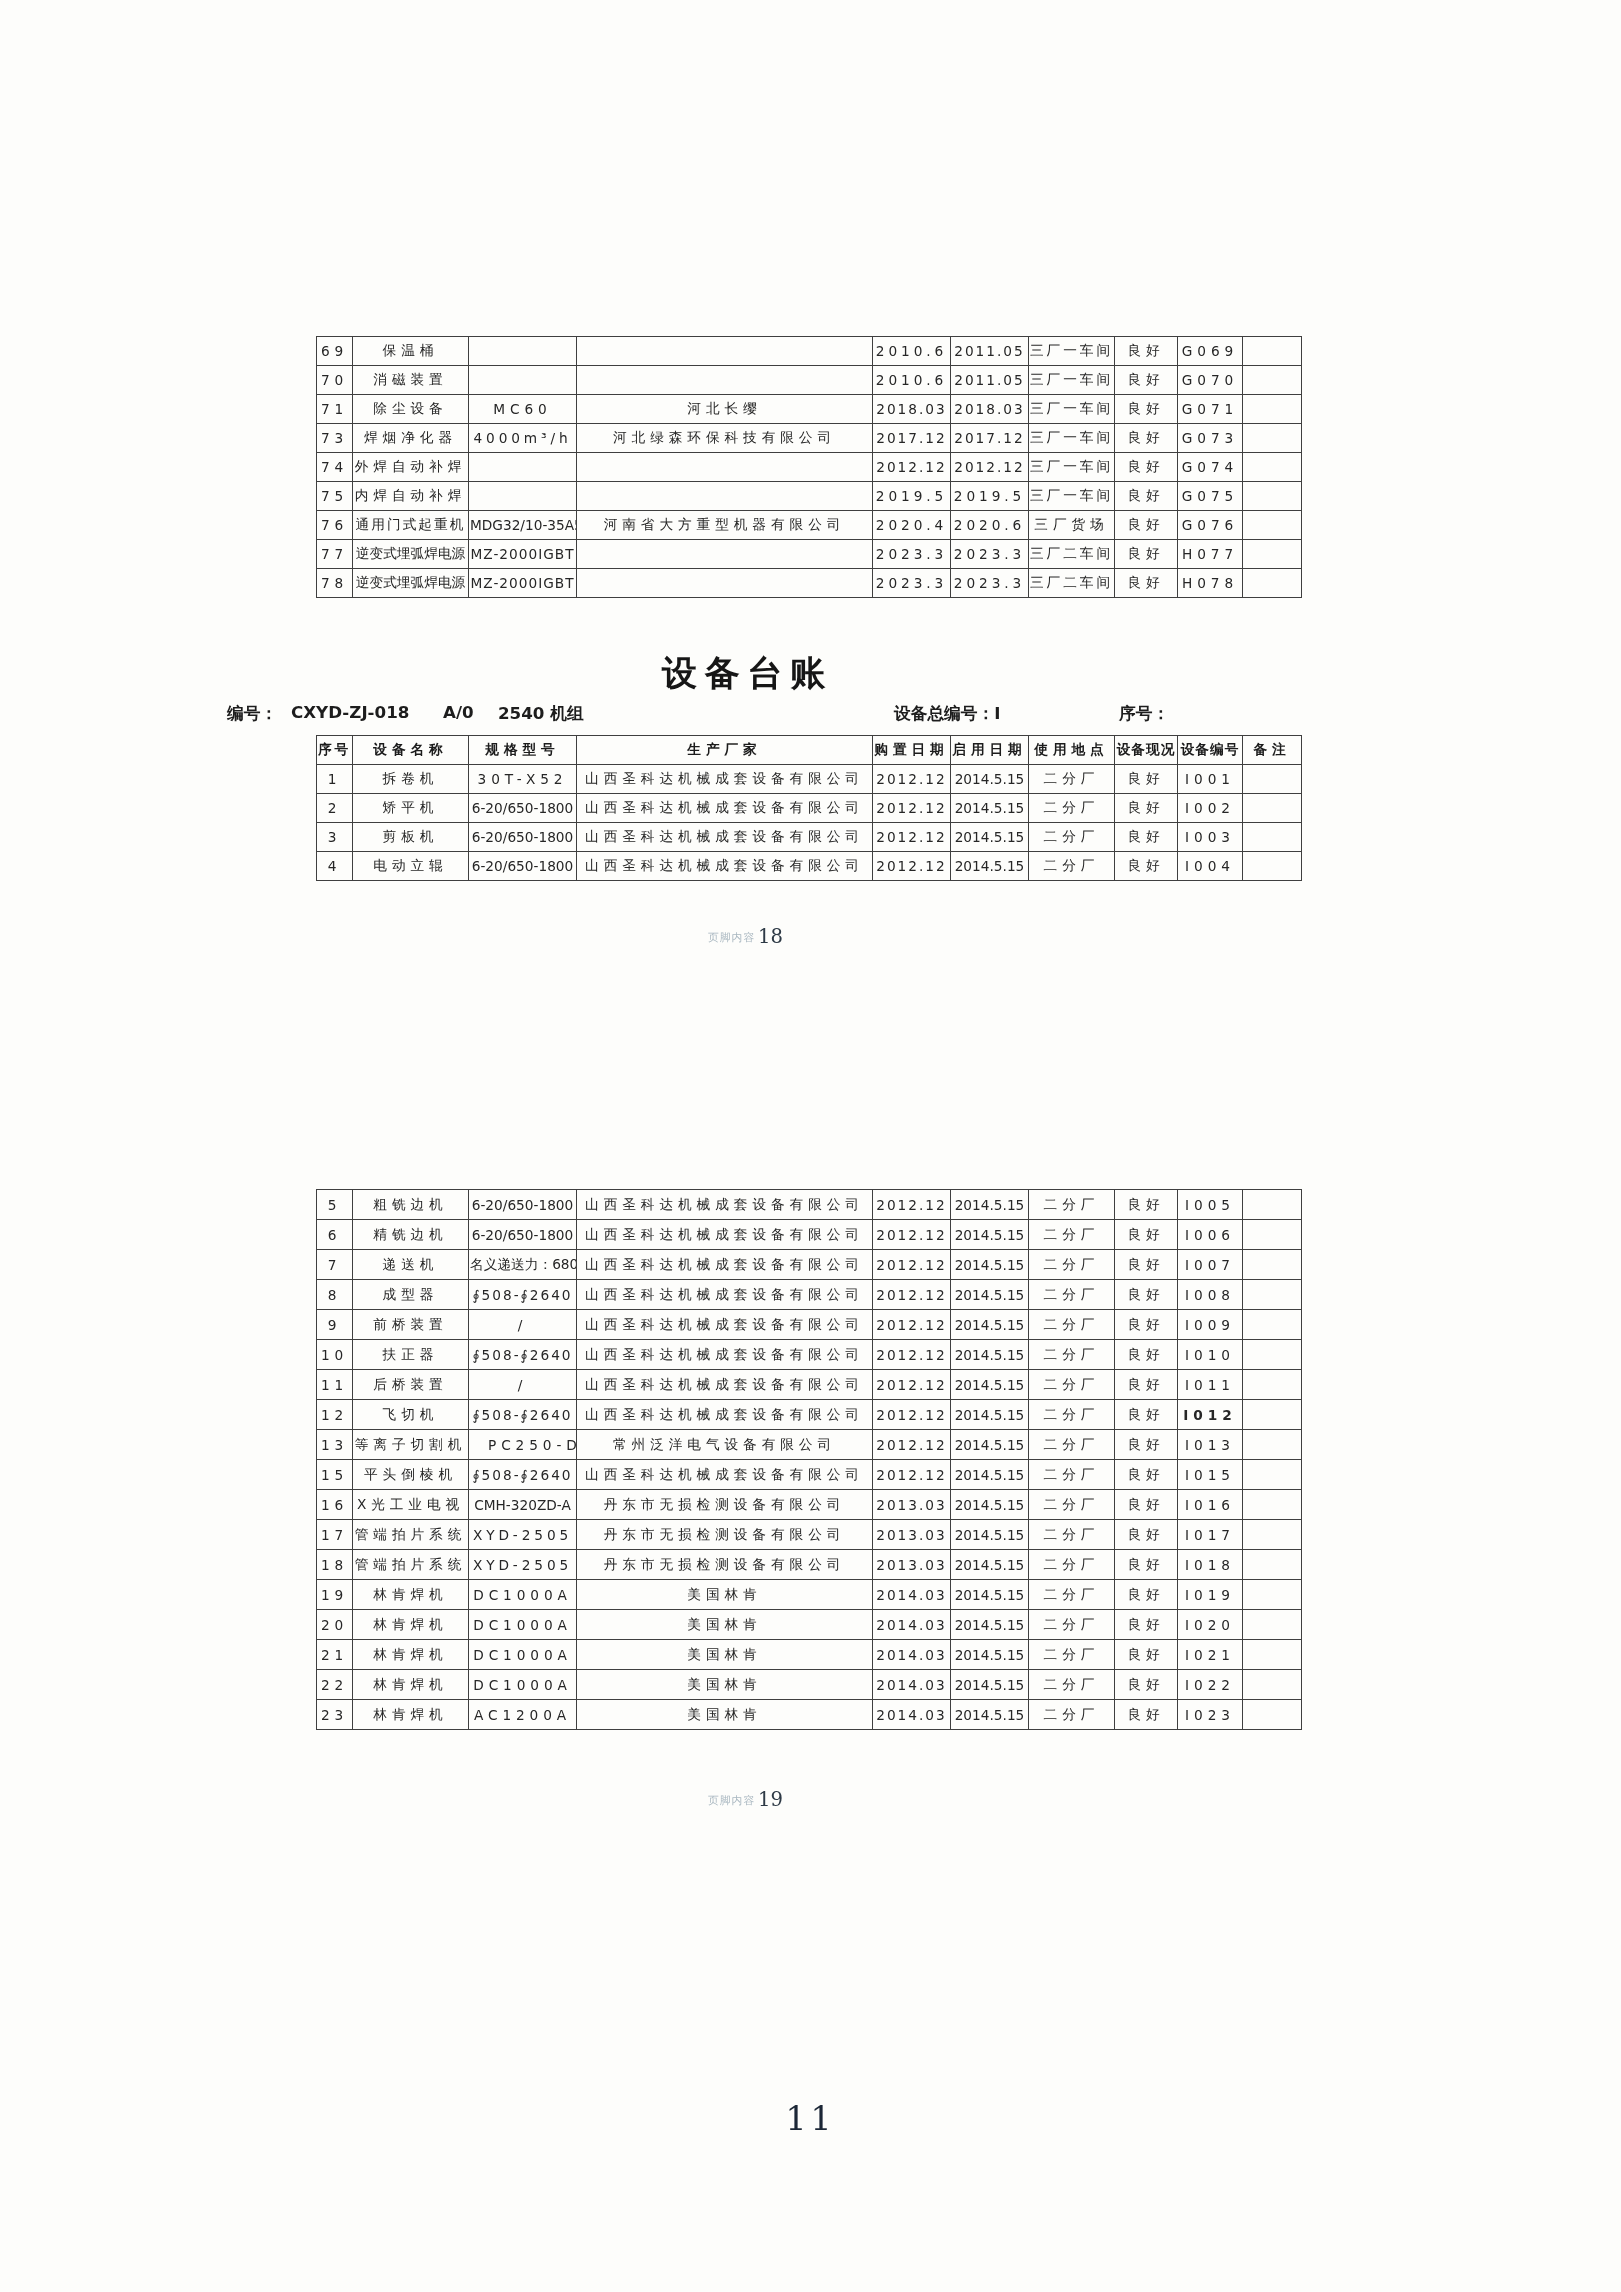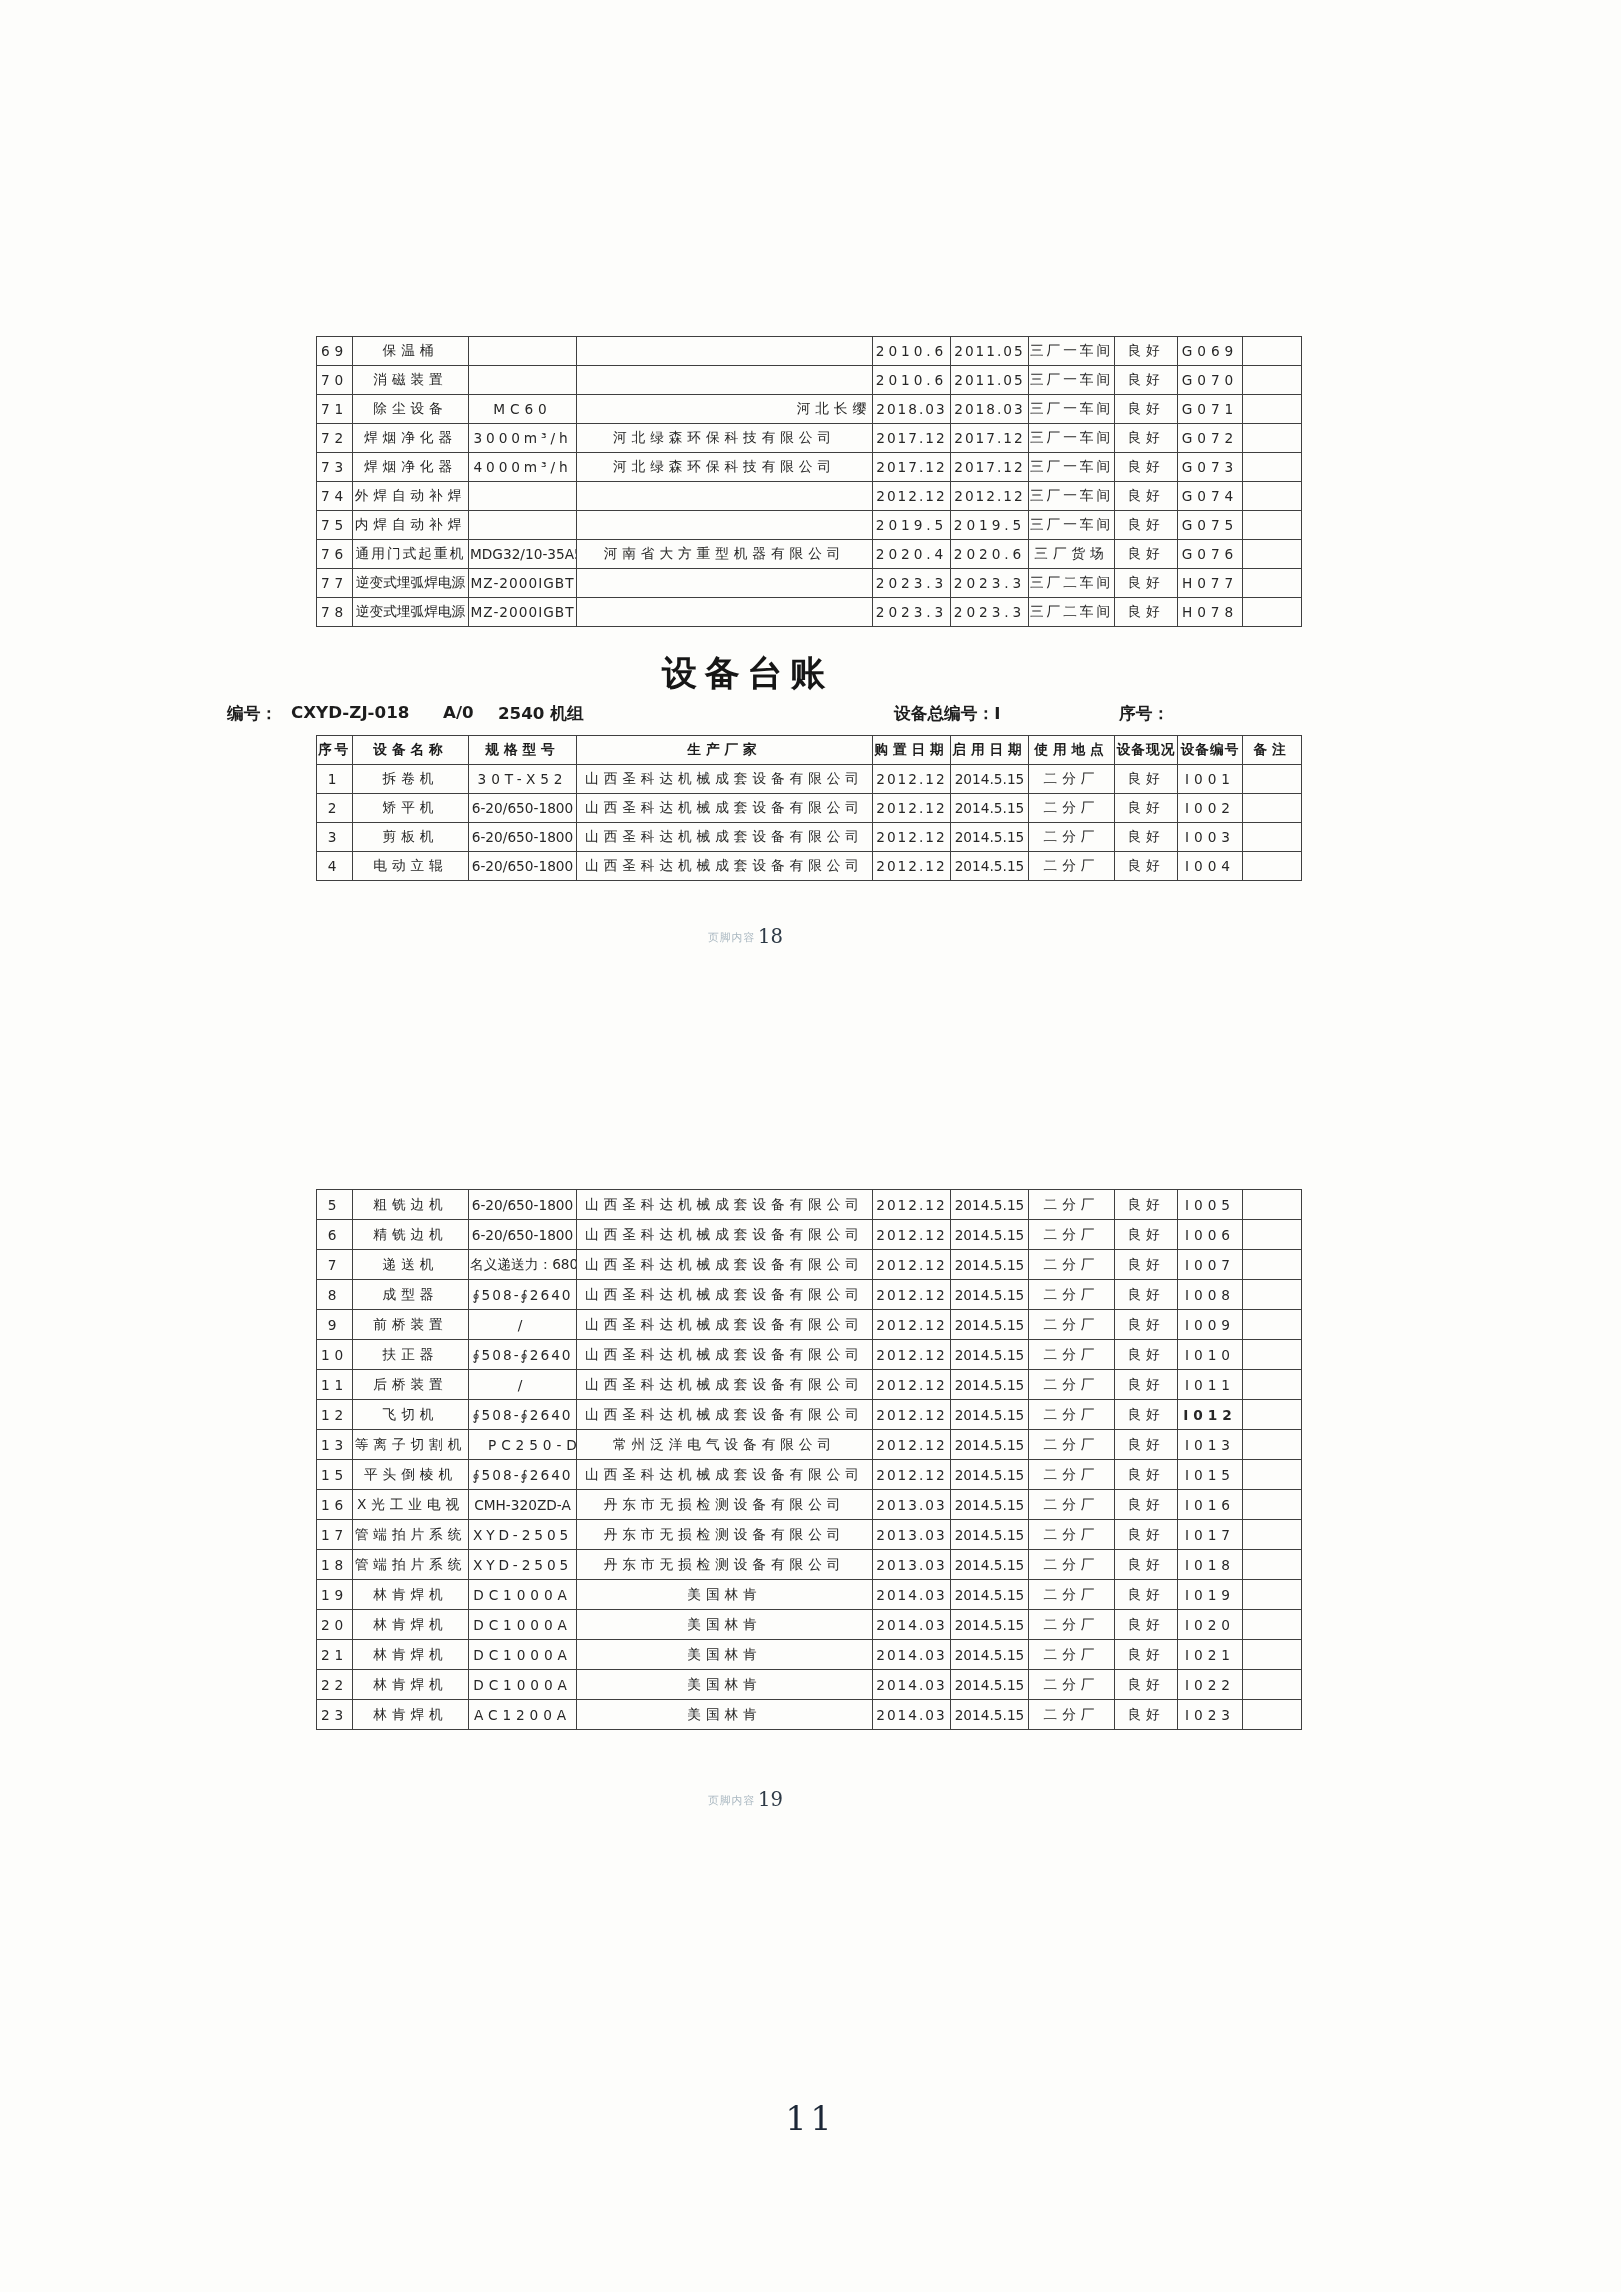--- a/index.html
+++ b/index.html
@@ -112,38 +112,26 @@
             <td style="letter-spacing: 2px;">2011.05</td>
             <td style="letter-spacing: 2.9px;">三厂一车间</td>
             <td style="letter-spacing: 4.9px;">良好</td>
             <td style="letter-spacing: 4.9px;">G070</td>
             <td></td>
           </tr>
           <tr>
             <td style="letter-spacing: 4.9px;">71</td>
             <td style="letter-spacing: 4.9px;">除尘设备</td>
             <td style="letter-spacing: 4.9px;">MC60</td>
-            <td style="letter-spacing: 4.9px; text-align: right;">河北长缨</td>
+            <td style="letter-spacing: 4.9px;">河北长缨</td>
             <td style="letter-spacing: 2px;">2018.03</td>
             <td style="letter-spacing: 2px;">2018.03</td>
             <td style="letter-spacing: 2.9px;">三厂一车间</td>
             <td style="letter-spacing: 4.9px;">良好</td>
             <td style="letter-spacing: 4.9px;">G071</td>
-            <td></td>
-          </tr>
-          <tr>
-            <td style="letter-spacing: 4.9px;">72</td>
-            <td style="letter-spacing: 4.9px;">焊烟净化器</td>
-            <td style="letter-spacing: 3.9px;">3000m³/h</td>
-            <td style="letter-spacing: 4.9px;">河北绿森环保科技有限公司</td>
-            <td style="letter-spacing: 2px;">2017.12</td>
-            <td style="letter-spacing: 2px;">2017.12</td>
-            <td style="letter-spacing: 2.9px;">三厂一车间</td>
-            <td style="letter-spacing: 4.9px;">良好</td>
-            <td style="letter-spacing: 4.9px;">G072</td>
             <td></td>
           </tr>
           <tr>
             <td style="letter-spacing: 4.9px;">73</td>
             <td style="letter-spacing: 4.9px;">焊烟净化器</td>
             <td style="letter-spacing: 3.9px;">4000m³/h</td>
             <td style="letter-spacing: 4.9px;">河北绿森环保科技有限公司</td>
             <td style="letter-spacing: 2px;">2017.12</td>
             <td style="letter-spacing: 2px;">2017.12</td>
             <td style="letter-spacing: 2.9px;">三厂一车间</td>

